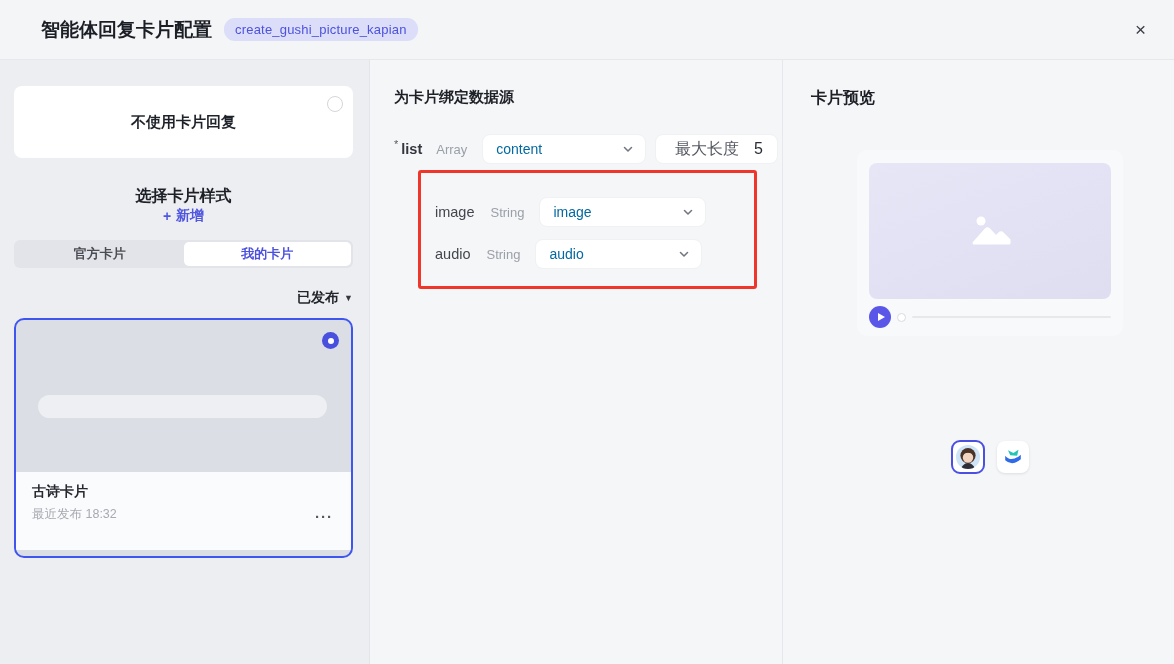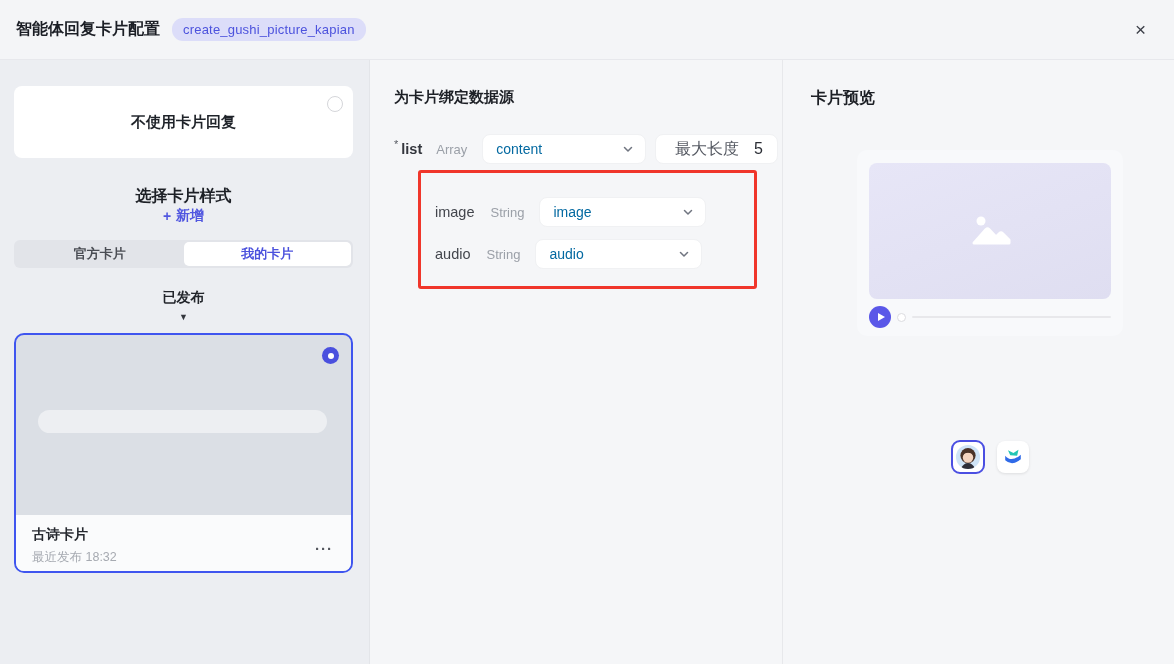--- a/index.html
+++ b/index.html
@@ -2,21 +2,21 @@
 <html><head>
 <meta charset="utf-8">
 <style>
   * { margin:0; padding:0; box-sizing:border-box; }
   html,body { width:1174px; height:664px; overflow:hidden;
     font-family:"Liberation Sans","DejaVu Sans",sans-serif; background:#f5f6f8; color:#1f2329; }
 
   
   .header { height:60px; background:#f4f5f7; border-bottom:1px solid #e7e8ec;
     display:flex; align-items:center; padding:0 28px 0 16px; }
-  .header-title { font-size:16px; font-weight:bold; color:#1b1e25; }
+  .header-title { font-size:19px; font-weight:bold; color:#1b1e25;margin-left:25px; }
   .header-badge { margin-left:12px; background:#dcddf9; color:#4c52dd; font-size:13px;
     padding:4px 11px; border-radius:11px; letter-spacing:.2px;text-align:center; }
   .close-btn { margin-left:auto; font-size:19px; color:#3c3f48; cursor:pointer; line-height:1; }
 
   .body { display:flex; height:604px; }
 
   
   .left { width:370px; background:#eceef2; border-right:1px solid #e3e5e9;
     padding:26px 16px 0 14px; flex:none; }
   .nocard { position:relative; background:#fff; border-radius:8px; height:72px;
@@ -26,31 +26,31 @@
     border:1px solid #d5d6da; border-radius:50%; background:#fff; }
   .sec-row { display:flex; align-items:center; justify-content:space-between; margin-top:28px;flex-direction:column; }
   .sec-title { font-size:16px; font-weight:bold; color:#1d2026; }
   .add-btn { color:#5157e0; font-size:14px; font-weight:bold; cursor:pointer;
     display:flex; align-items:center; gap:5px; }
   .tabs { margin-top:15px; background:#e2e4e9; border-radius:6px; display:flex; padding:2px; height:28px; }
   .tab { flex:1; display:flex; align-items:center; justify-content:center;
     font-size:13px; font-weight:600; color:#4a4d54; border-radius:5px; cursor:pointer; }
   .tab.active { background:#fff; color:#4c52dd; }
   .filter-row { display:flex; justify-content:flex-end; align-items:center; gap:5px;
-    margin-top:21px; font-size:14px; font-weight:bold; color:#22252b; cursor:pointer;flex-direction:column; }
+    margin-top:21px; font-size:14px; font-weight:bold; color:#22252b; cursor:pointer; }
   .filter-caret { font-size:9px; color:#33363d; }
 
   .cardsel { margin-top:11px; height:240px; border:2px solid #3f55ef; border-radius:10px;
     background:#dbdfe5; position:relative; overflow:hidden; cursor:pointer; }
   .radio-sel { position:absolute; top:12px; right:12px; width:17px; height:17px;
     border-radius:50%; background:#4a50de; display:flex; align-items:center; justify-content:center; }
   .radio-sel-dot { width:6px; height:6px; background:#fff; border-radius:50%; }
   .skel { position:absolute; left:22px; right:24px; top:75px; height:23px;
     background:#edeff2; border-radius:12px; }
-  .cardfoot { position:absolute; bottom:0; left:0; right:0; height:56px; background:#fafbfc;
+  .cardfoot { position:absolute; bottom:6px; left:0; right:0; height:78px; background:#fafbfc;
     padding:11px 18px 0 16px; display:flex; justify-content:space-between; }
   .cardfoot-title { font-size:14px; font-weight:bold; color:#26292f; }
   .cardfoot-sub { font-size:12.5px; color:#a6aab1; margin-top:5px; }
   .more-btn { color:#54575e; font-size:15px; font-weight:bold; letter-spacing:1px;
     align-self:center; cursor:pointer; }
 
   
   .mid { flex:1; background:#f5f6f8; padding:28px 0 0 24px; }
   .mid-title { font-size:15px; font-weight:bold; color:#1d2026; }
   .field-row { display:flex; align-items:center; margin-top:27px; }

